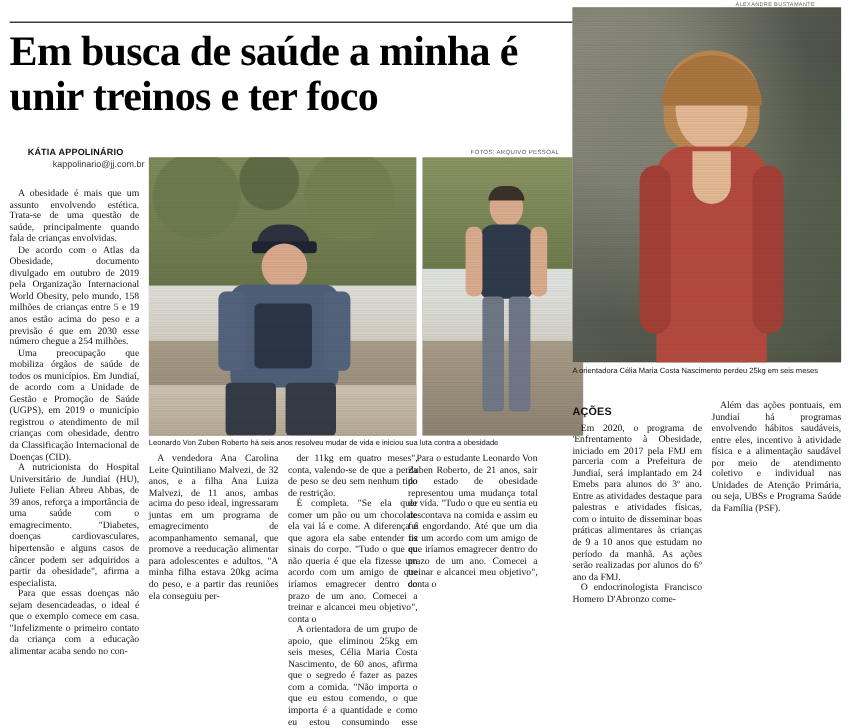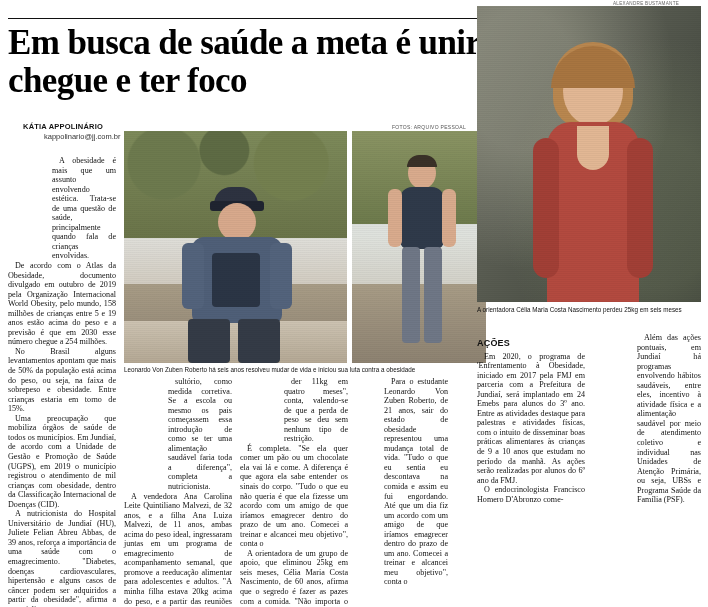--- a/index.html
+++ b/index.html
@@ -49,21 +49,21 @@
   .col{
     position:absolute;
     font-family:"Liberation Serif", serif;
     font-size:8.1px;
     line-height:9.55px;
     text-align:justify;
     color:#111;
     -webkit-hyphens:auto;hyphens:auto;
   }
   .col p{margin:0 0 0 0;text-indent:7px;}
-  .col p:first-child{text-indent:7px;margin-left:44px;}
+  .col p:first-child{text-indent:7px;}
   .col h4{
     font-family:"Liberation Sans", sans-serif;
     font-size:9px;font-weight:bold;margin:6px 0 3px 0;text-indent:0;
     letter-spacing:.2px;
   }
   .col1{left:8px;top:156px;width:108px;}
   .col2{left:124px;top:377px;width:108px;}
   .col3{left:240px;top:377px;width:108px;}
   .col4{left:340px;top:377px;width:108px;}
 
@@ -124,21 +124,21 @@
   .grain{position:absolute;inset:0;
     background-image:repeating-linear-gradient(0deg, rgba(0,0,0,.035) 0 1px, transparent 1px 2px);}
 </style>
 </head>
 <body>
 
 <div class="page">
 
   <div class="rule-top"></div>
 
-  <div class="headline">Em busca de saúde a meta é unir chegue e ter foco</div>
+  <div class="headline">Em busca de saúde a minha é unir treinos e ter foco</div>
 
   <div class="byline">
     <div class="name">KÁTIA APPOLINÁRIO</div>
     <div class="mail">kappolinario@jj.com.br</div>
   </div>
 
   <div class="credit-photos">FOTOS: ARQUIVO PESSOAL</div>
   <div class="credit-portrait">ALEXANDRE BUSTAMANTE</div>
 
   <div class="photo photo-left">
@@ -194,28 +194,26 @@
       <div style="position:absolute;left:110px;top:96px;width:26px;height:140px;background:#a23f36;border-radius:14px;"></div>
     </div>
     <div class="grain"></div>
   </div>
 
   <div class="cap cap-portrait">A orientadora Célia Maria Costa Nascimento perdeu 25kg em seis meses</div>
 
   <div class="col col1">
     <p>A obesidade é mais que um assunto envolvendo estética. Trata-se de uma questão de saúde, principalmente quando fala de crianças envolvidas.</p>
     <p>De acordo com o Atlas da Obesidade, documento divulgado em outubro de 2019 pela Organização Internacional World Obesity, pelo mundo, 158 milhões de crianças entre 5 e 19 anos estão acima do peso e a previsão é que em 2030 esse número chegue a 254 milhões.</p>
-    <p>No Brasil alguns levantamentos apontam que mais de 50% da população está acima do peso, ou seja, na faixa de sobrepeso e obesidade. Entre crianças estaria em torno de 15%.</p>
     <p>Uma preocupação que mobiliza órgãos de saúde de todos os municípios. Em Jundiaí, de acordo com a Unidade de Gestão e Promoção de Saúde (UGPS), em 2019 o município registrou o atendimento de mil crianças com obesidade, dentro da Classificação Internacional de Doenças (CID).</p>
     <p>A nutricionista do Hospital Universitário de Jundiaí (HU), Juliete Felian Abreu Abbas, de 39 anos, reforça a importância de uma saúde com o emagrecimento. "Diabetes, doenças cardiovasculares, hipertensão e alguns casos de câncer podem ser adquiridos a partir da obesidade", afirma a especialista.</p>
     <p>Para que essas doenças não sejam desencadeadas, o ideal é que o exemplo comece em casa. "Infelizmente o primeiro contato da criança com a educação alimentar acaba sendo no con-</p>
   </div>
 
   <div class="col col2">
-    <p>sultório, como medida corretiva. Se a escola ou mesmo os pais começassem essa introdução de como se ter uma alimentação saudável faria toda a diferença", completa a nutricionista.</p>
     <p>A vendedora Ana Carolina Leite Quintiliano Malvezi, de 32 anos, e a filha Ana Luiza Malvezi, de 11 anos, ambas acima do peso ideal, ingressaram juntas em um programa de emagrecimento de acompanhamento semanal, que promove a reeducação alimentar para adolescentes e adultos. "A minha filha estava 20kg acima do peso, e a partir das reuniões ela conseguiu per-</p>
   </div>
 
   <div class="col col3">
     <p>der 11kg em quatro meses", conta, valendo-se de que a perda de peso se deu sem nenhum tipo de restrição.</p>
     <p>É completa. "Se ela quer comer um pão ou um chocolate ela vai lá e come. A diferença é que agora ela sabe entender os sinais do corpo. "Tudo o que eu não queria é que ela fizesse um acordo com um amigo de que iríamos emagrecer dentro do prazo de um ano. Comecei a treinar e alcancei meu objetivo", conta o</p>
     <p>A orientadora de um grupo de apoio, que eliminou 25kg em seis meses, Célia Maria Costa Nascimento, de 60 anos, afirma que o segredo é fazer as pazes com a comida. "Não importa o que eu estou comendo, o que importa é a quantidade e como eu estou consumindo esse alimento", explica.</p>
   </div>
 
   <div class="col col4">

